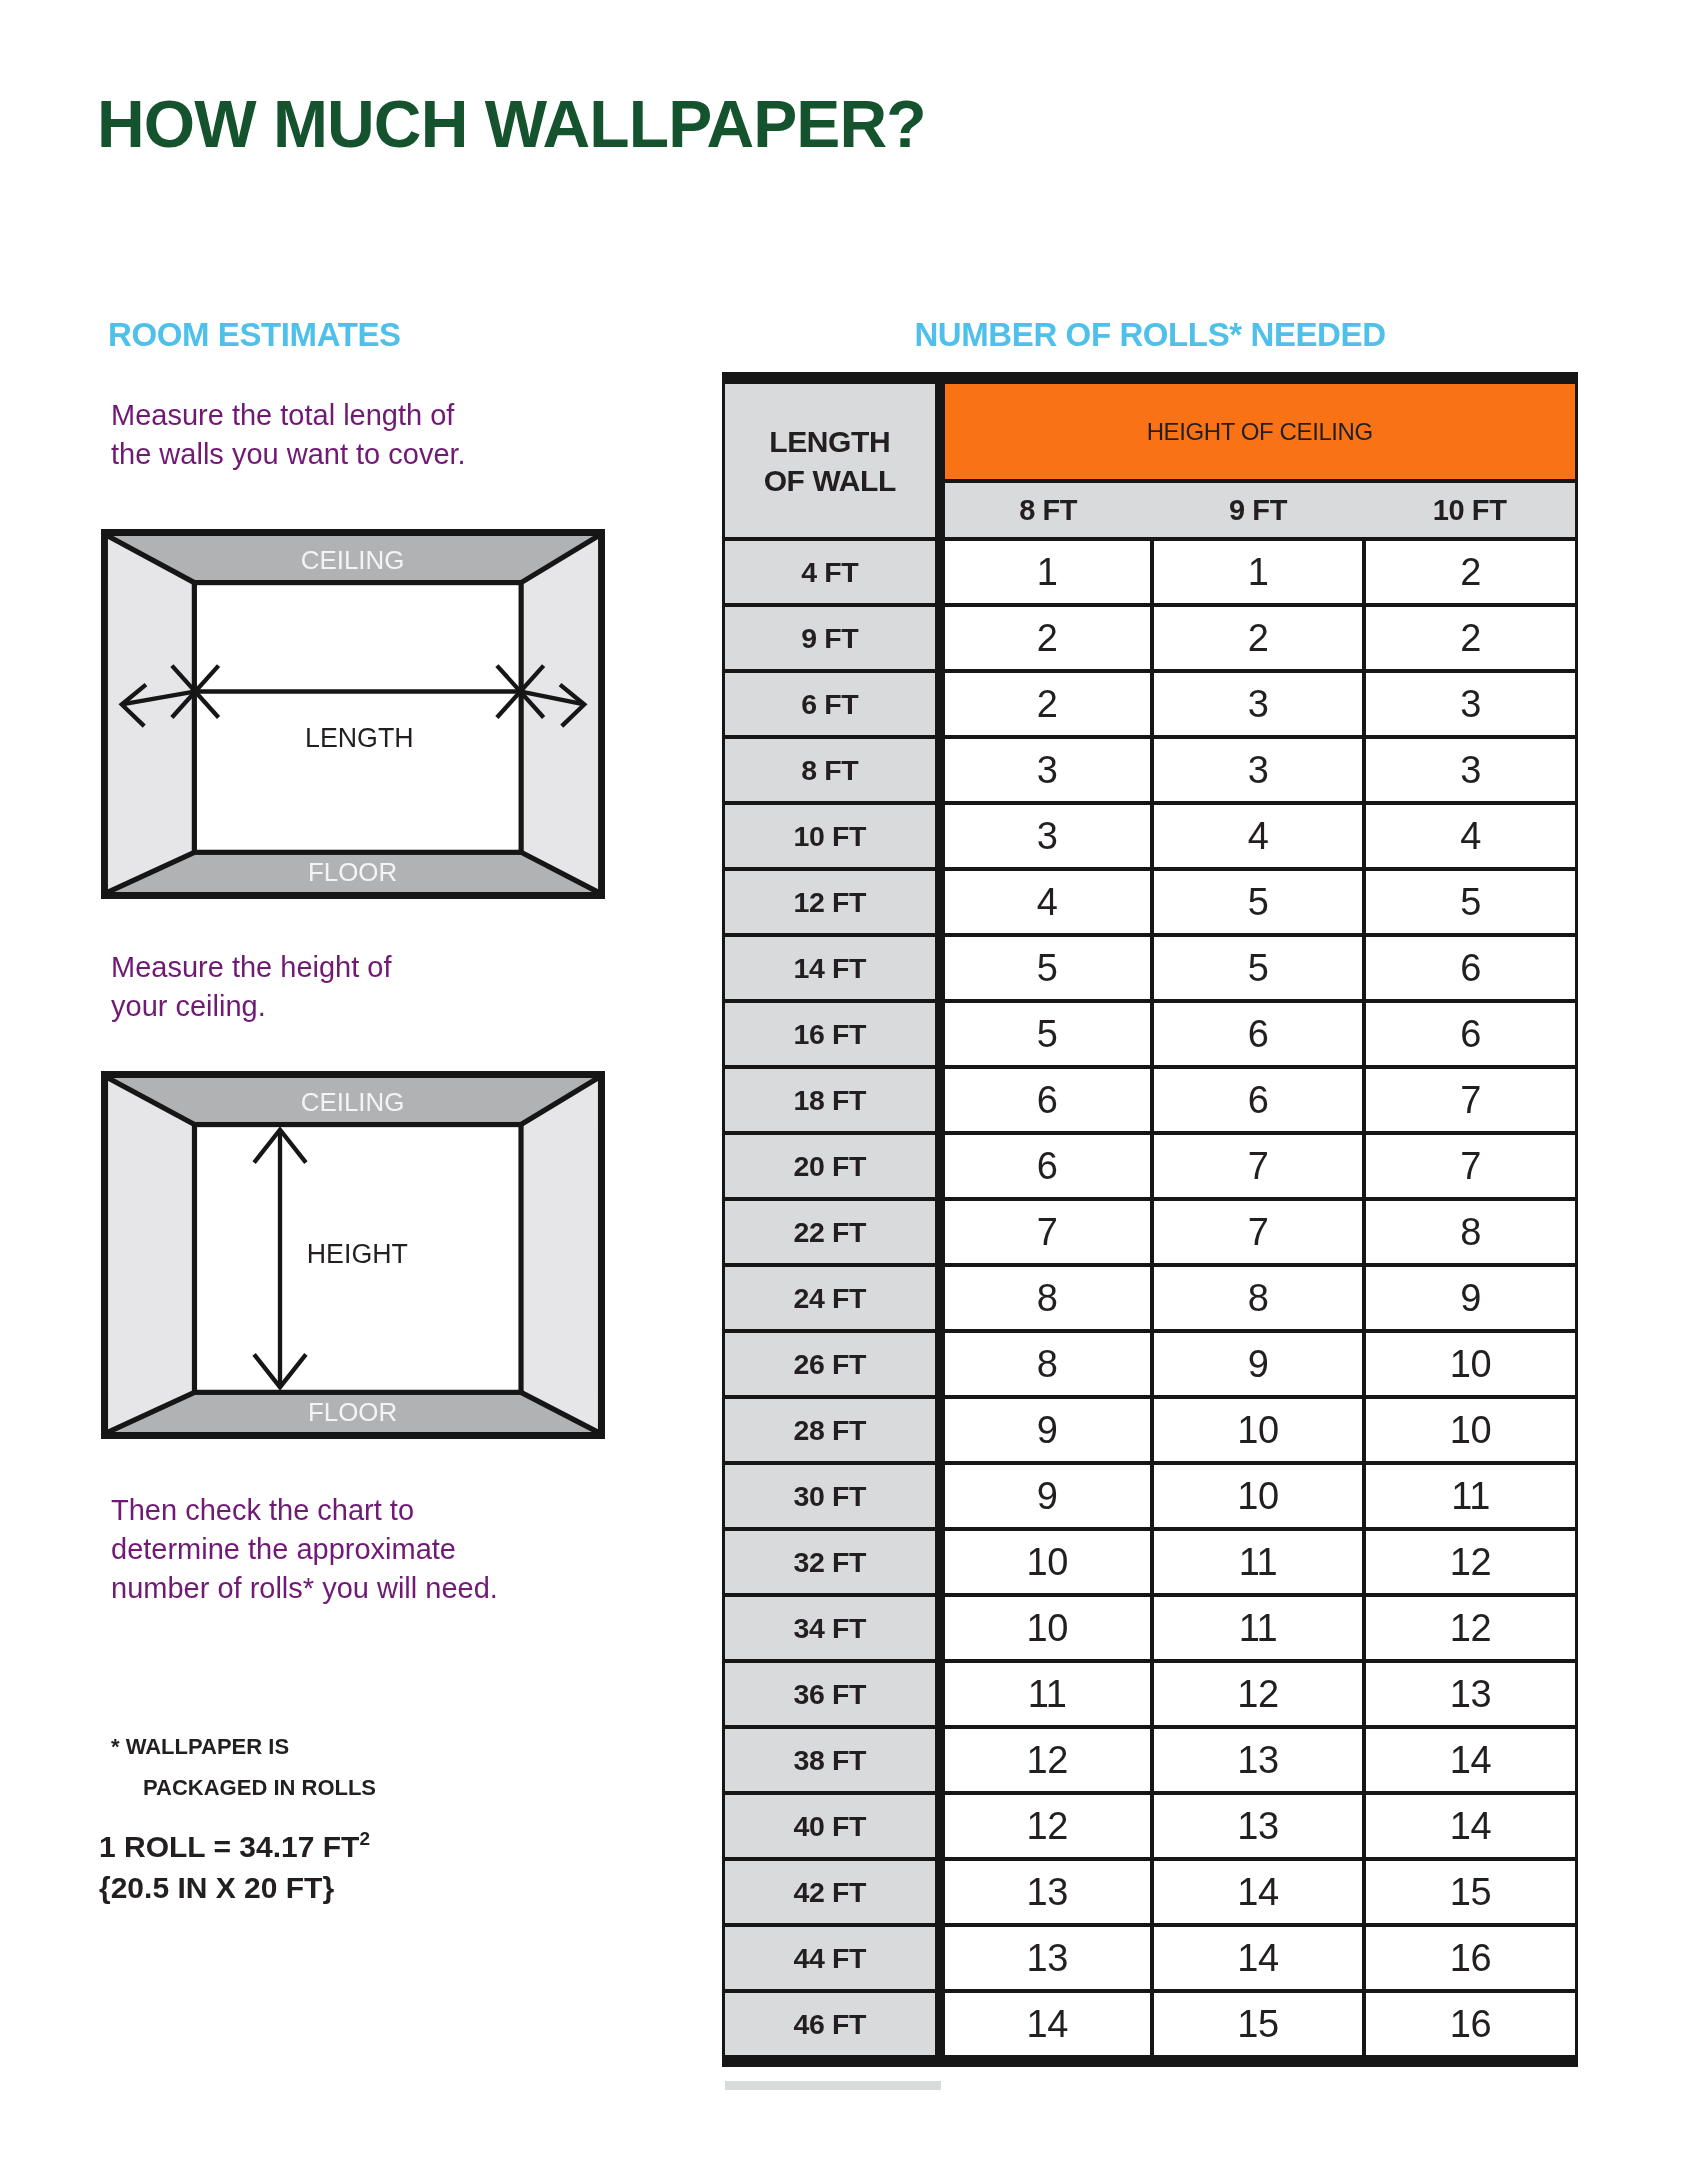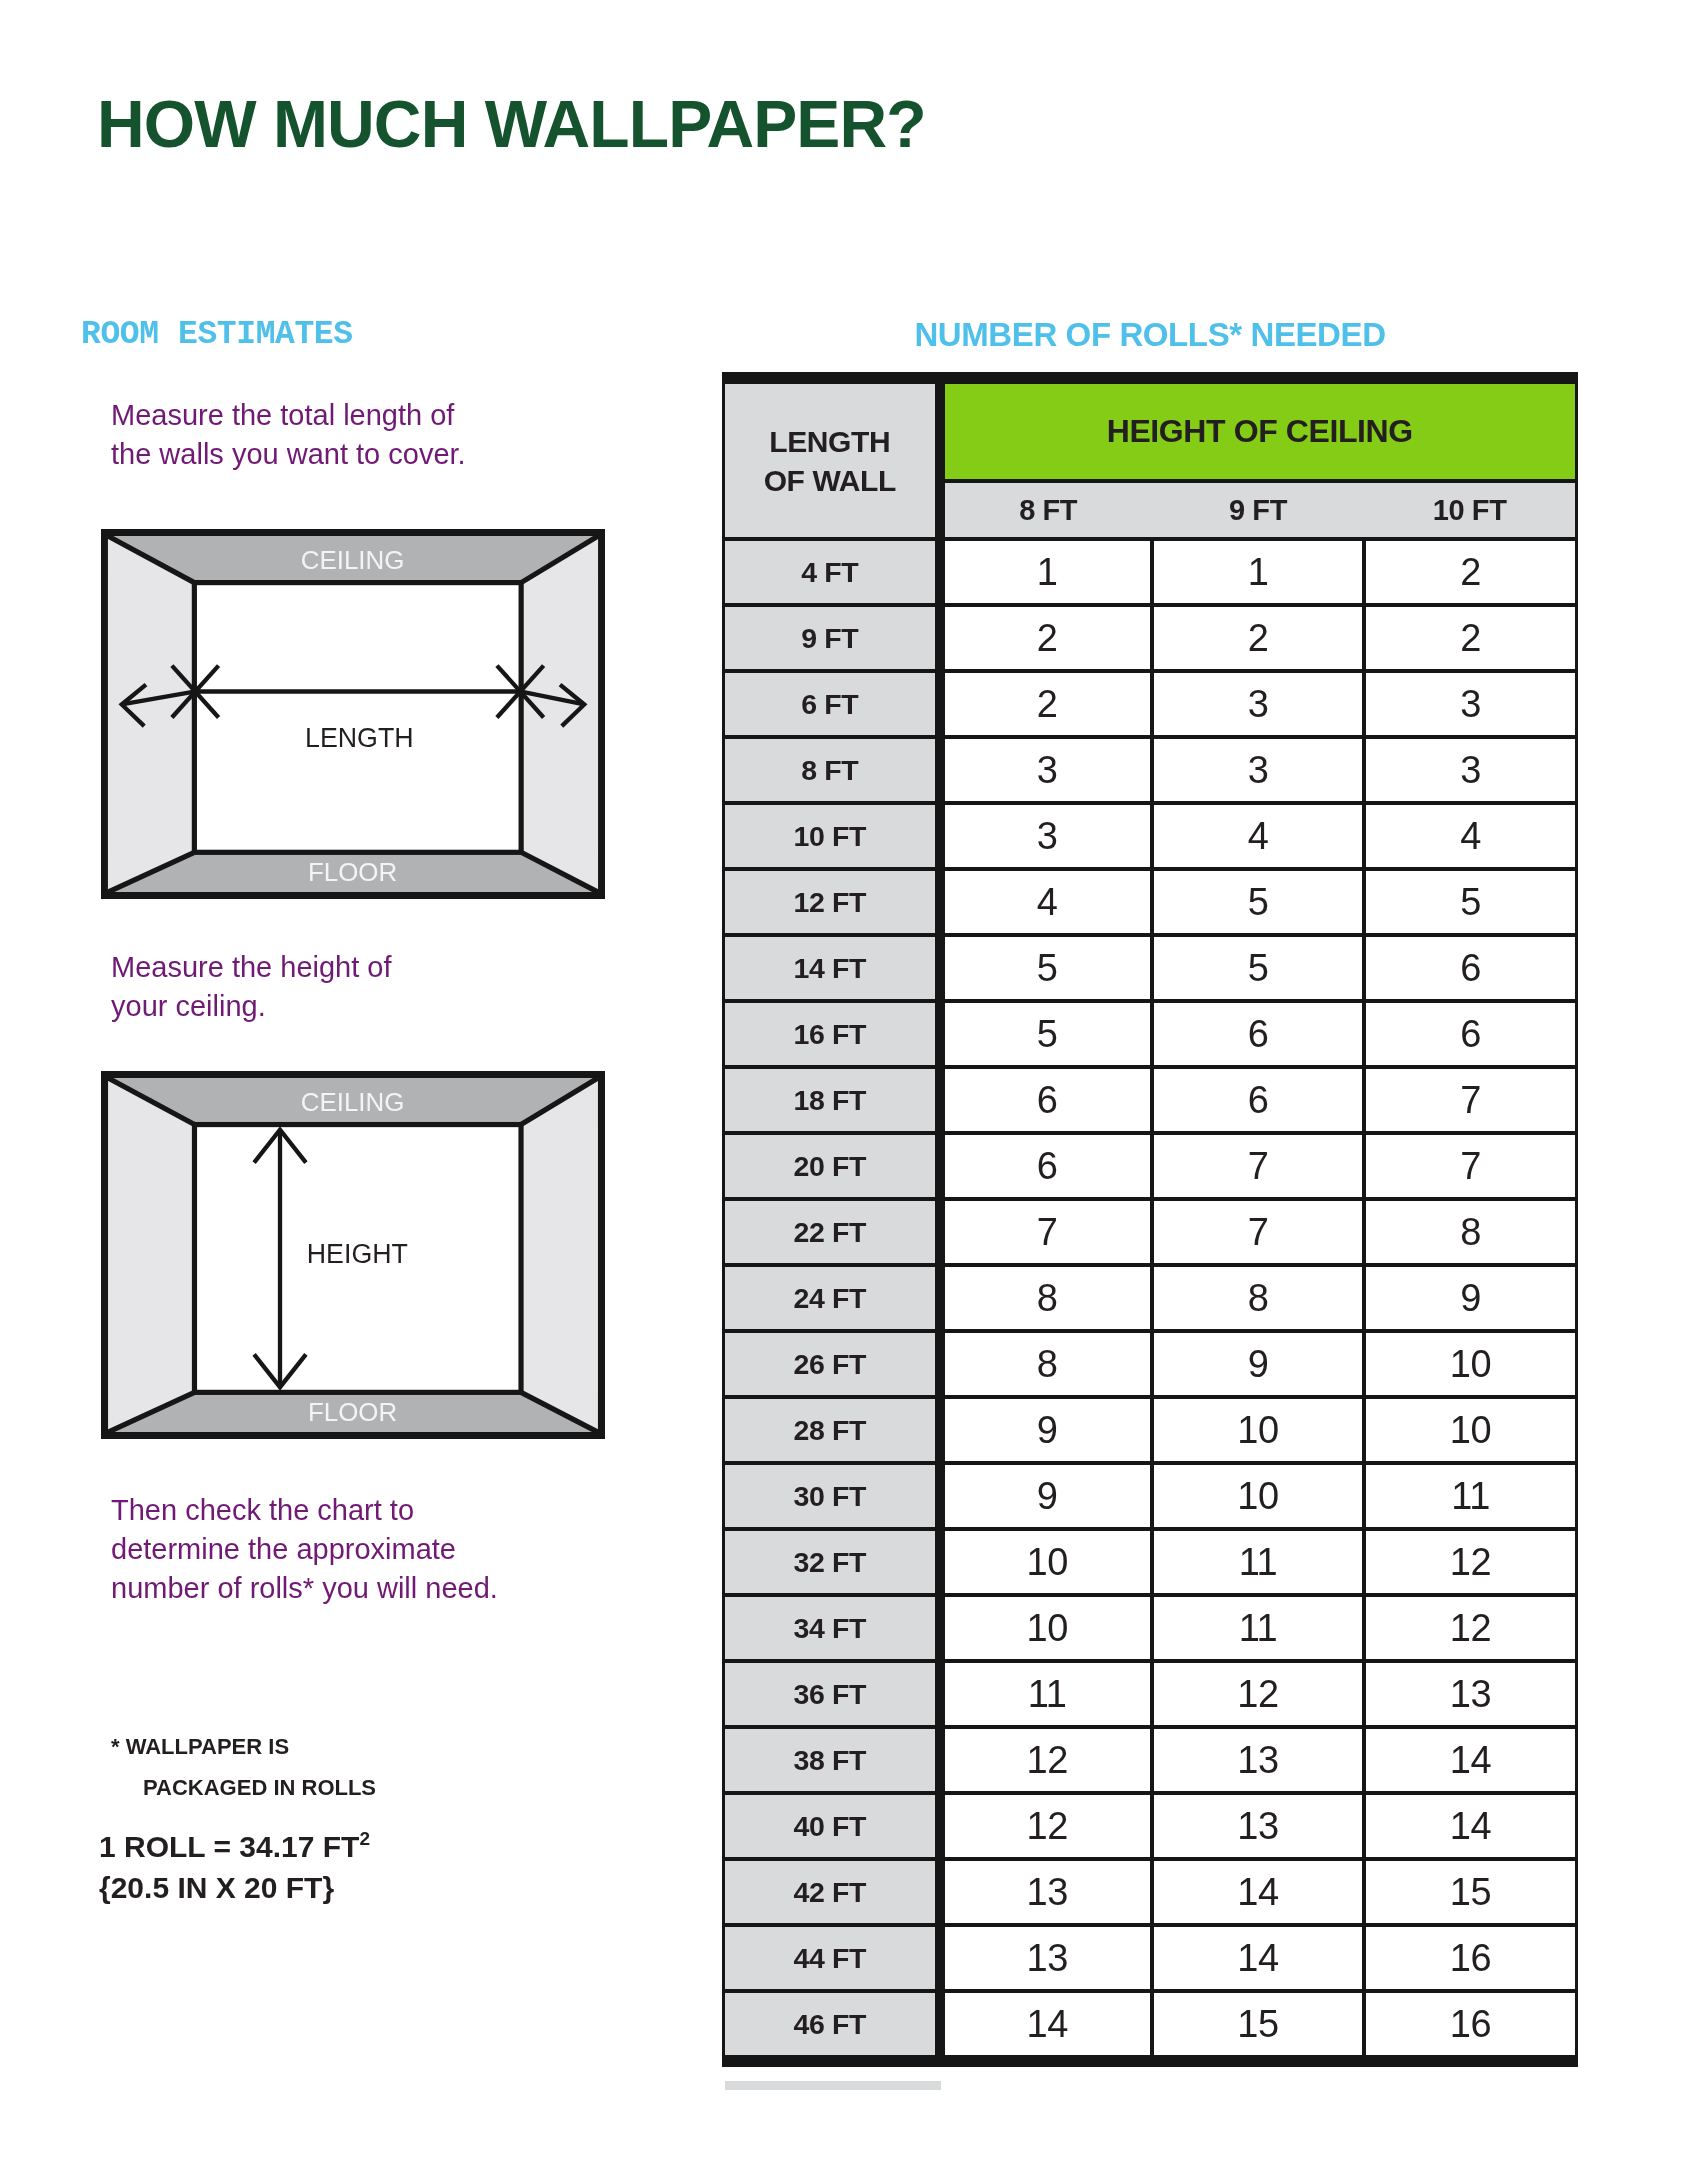--- a/index.html
+++ b/index.html
@@ -22,21 +22,21 @@
     margin: 0;
   }
 
   
   .section-heading {
     font-size: 33px; font-weight: bold;
     color: #4FC0E9;
     letter-spacing: -0.4px;
     margin: 0;
   }
-  .left-heading { left: 81px; top: 316px; font-family: Liberation Mono, monospace; }
+  .left-heading { left: 108px; top: 316px; }
   .table-heading { left: 722px; top: 316px; width: 856px; text-align: center; }
 
   
   .body-text {
     font-size: 29px; line-height: 39px;
     color: #701a75; margin: 12px;
   }
   .para1 { left: 99px; top: 384px; }
   .para2 { left: 99px; top: 936px; }
   .para3 { left: 99px; top: 1479px; }
@@ -71,24 +71,24 @@
   }
   table.rolls col.c0 { width: 216px; }
   table.rolls th, table.rolls td { text-align: center; vertical-align: middle; padding: 0; }
   th.rowhead {
     background: #D9DADB;
     border-right: 10.4px solid #161616;
     font-size: 30px; font-weight: bold; line-height: 1.3;
     color: #231F20;
   }
   th.grouphead {
-    background: #84cc16;
+    background: #f97316;
     border-bottom: 4.3px solid #161616;
     height: 95px;
-    font-size: 32px; font-weight: bold; color: #231F20;
+    font-size: 24px; font-weight: normal; color: #231F20;
   }
   tr.ftrow th {
     background: #D9DADB;
     height: 54px;
     font-size: 29px; font-weight: bold; color: #231F20;
   }
   tbody tr { border-top: 4.3px solid #161616; }
   tbody td { height: 62px; font-size: 38px; font-weight: normal; color: #231F20; background: #ffffff; }
   tbody td.rowlabel {
     background: #D9DADB;

